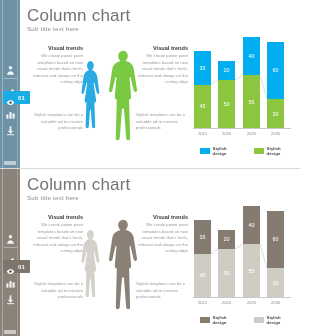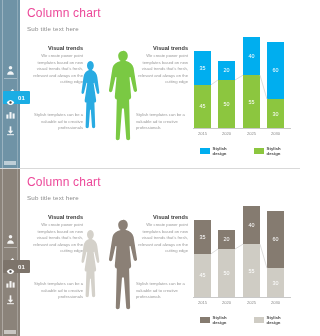--- a/index.html
+++ b/index.html
@@ -18,21 +18,21 @@
   .sb-ico{width:11px;height:11px;display:block;opacity:.92;}
   .sb-sep{width:13px;height:1px;background:rgba(255,255,255,.35);}
   .badge{position:absolute;left:3px;top:91px;height:13px;display:flex;align-items:center;gap:3px;
          padding:0 5px 0 3px;border-radius:1px;}
   .badge.b-blue{background:#1aade4;}
   .badge.b-gray{background:#7d746b;}
   .badge .bico{width:9px;height:9px;}
   .badge .bnum{color:#fff;font-size:6px;font-weight:bold;letter-spacing:.2px;}
 
   
-  .title{position:absolute;left:27px;top:6px;font-size:12px;color:#ec4899;font-weight:400;letter-spacing:.2px;}
+  .title{position:absolute;left:27px;top:6px;font-size:17px;color:#737373;font-weight:400;letter-spacing:.2px;}
   .subtitle{position:absolute;left:27px;top:25px;font-size:6.2px;color:#8a8a8a;letter-spacing:.2px;}
 
   
   .tblock{position:absolute;width:52px;text-align:right;}
   .tb-head{font-size:5.6px;font-weight:bold;color:#3a3a3a;margin-bottom:2px;}
   .tb-body{font-size:4.2px;line-height:1.55;color:#9a9a9a;}
   .caption{position:absolute;width:52px;text-align:right;font-size:4.2px;line-height:1.55;color:#9a9a9a;}
 
   
   .figs{position:absolute;left:78px;top:43px;width:64px;height:98px;}

